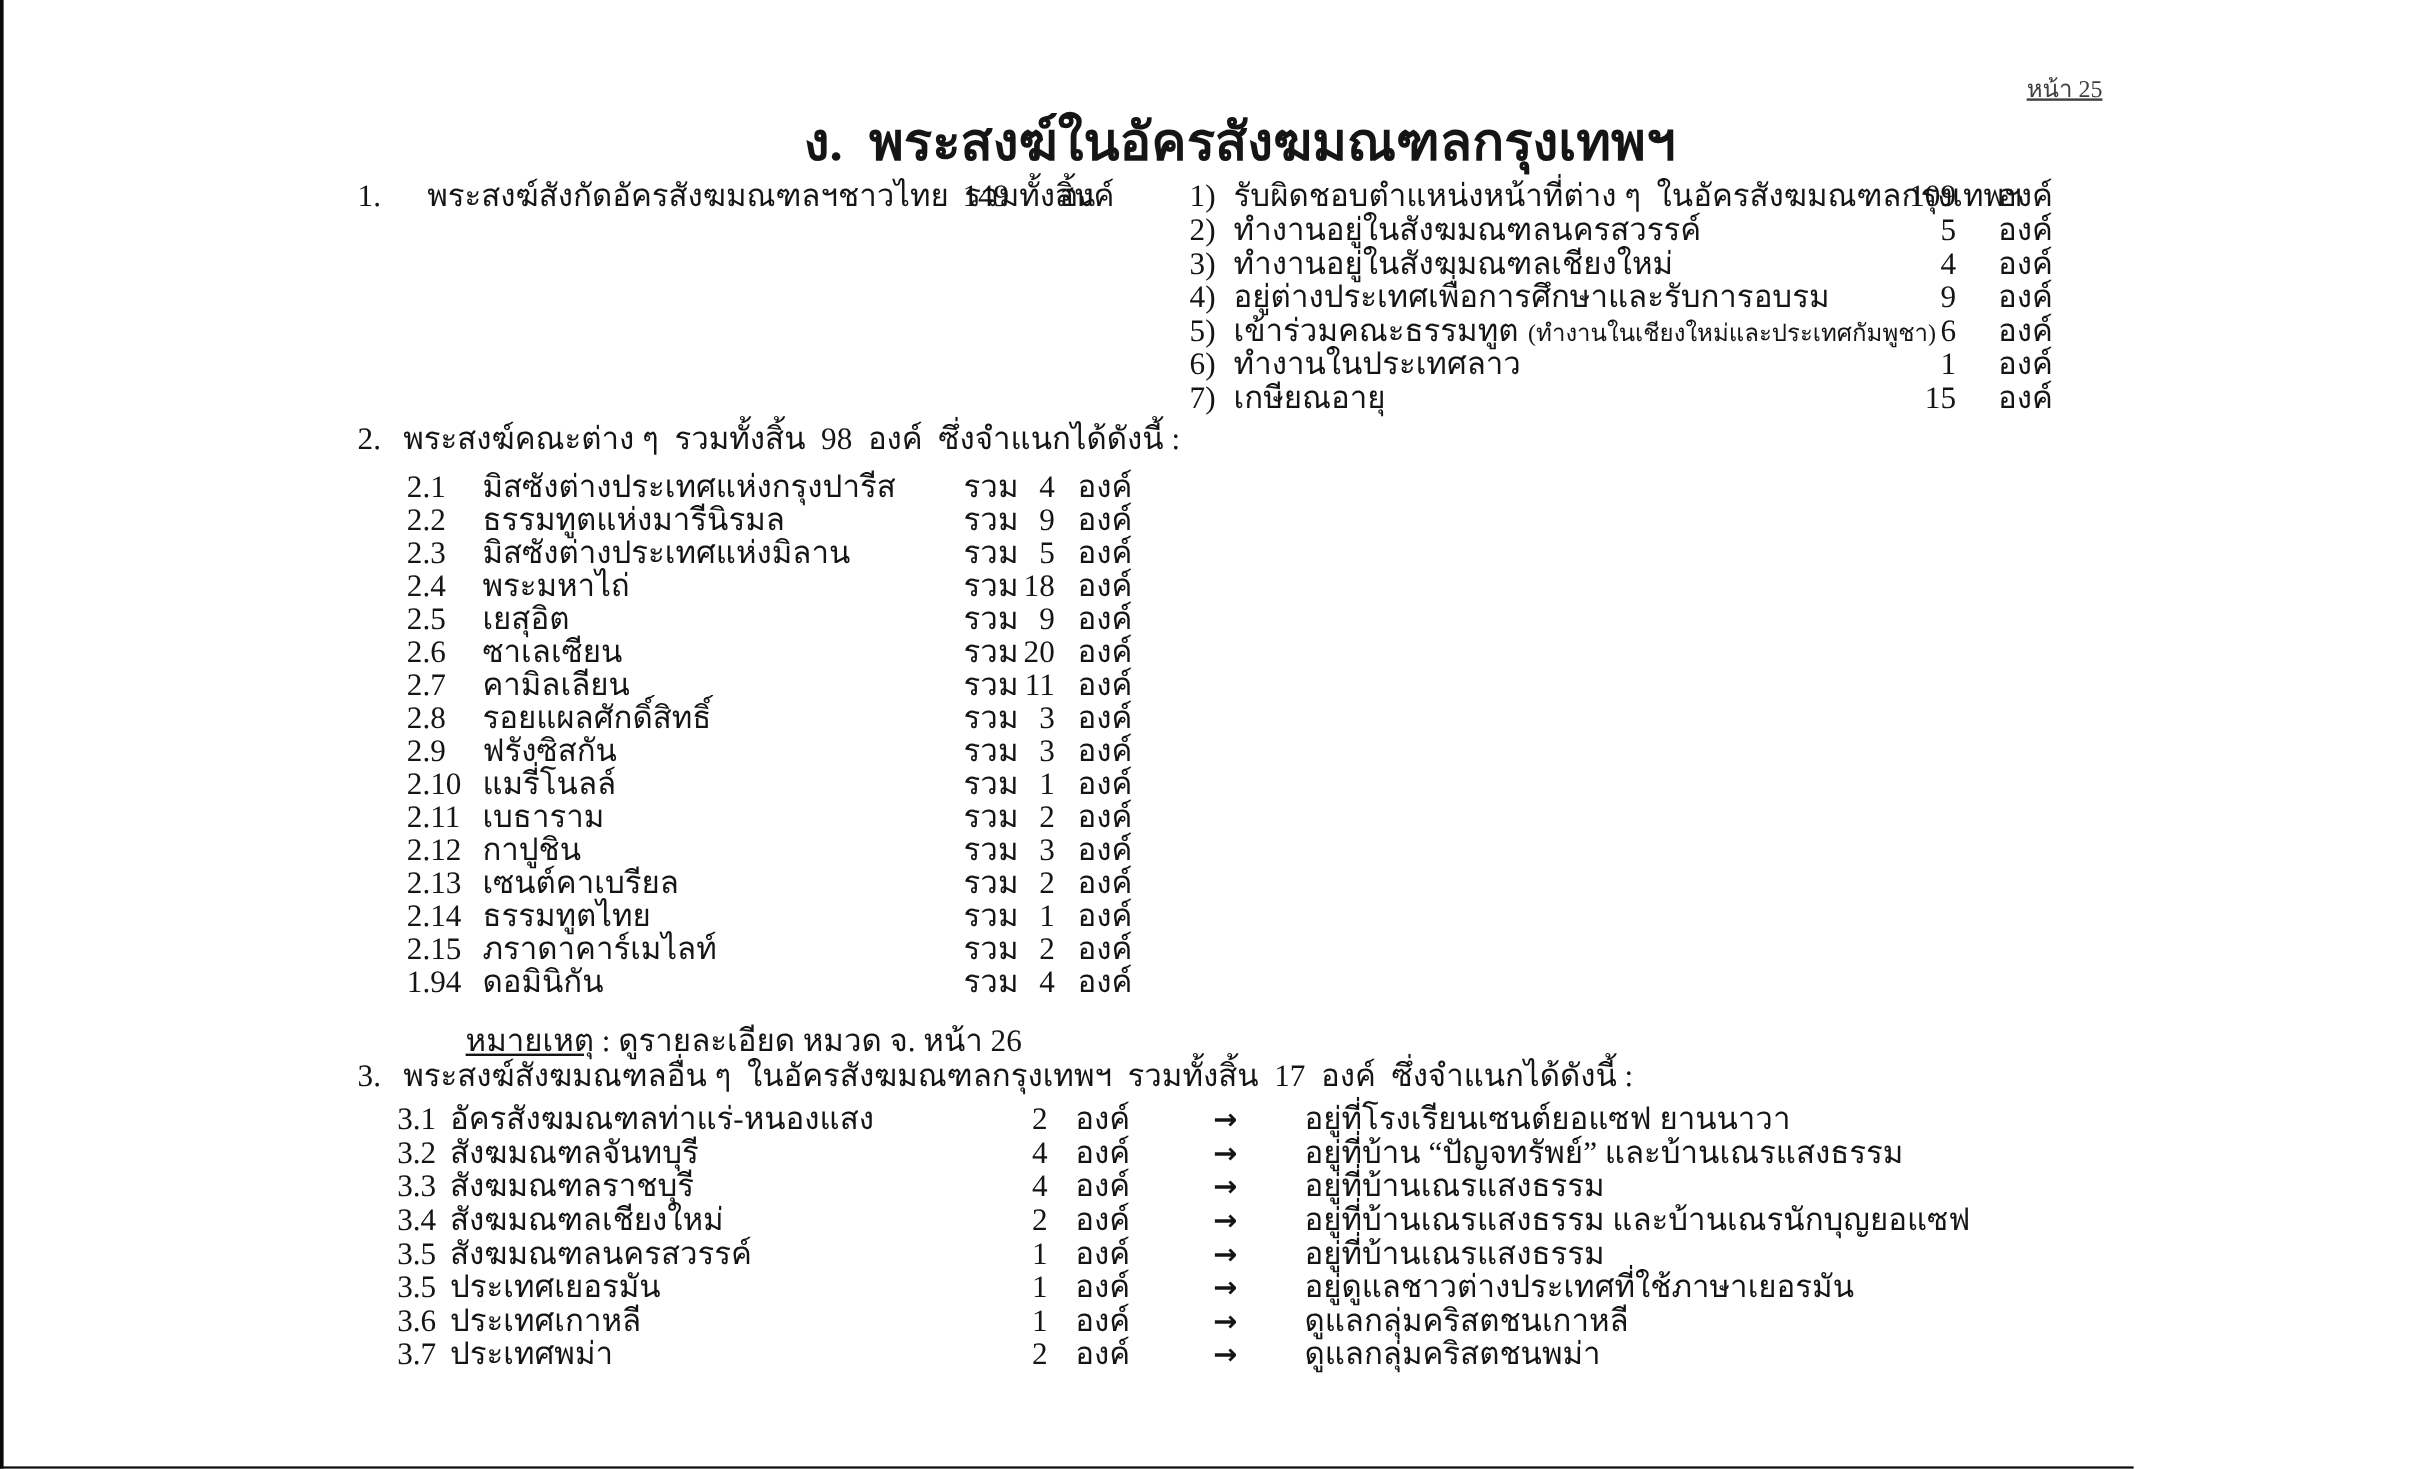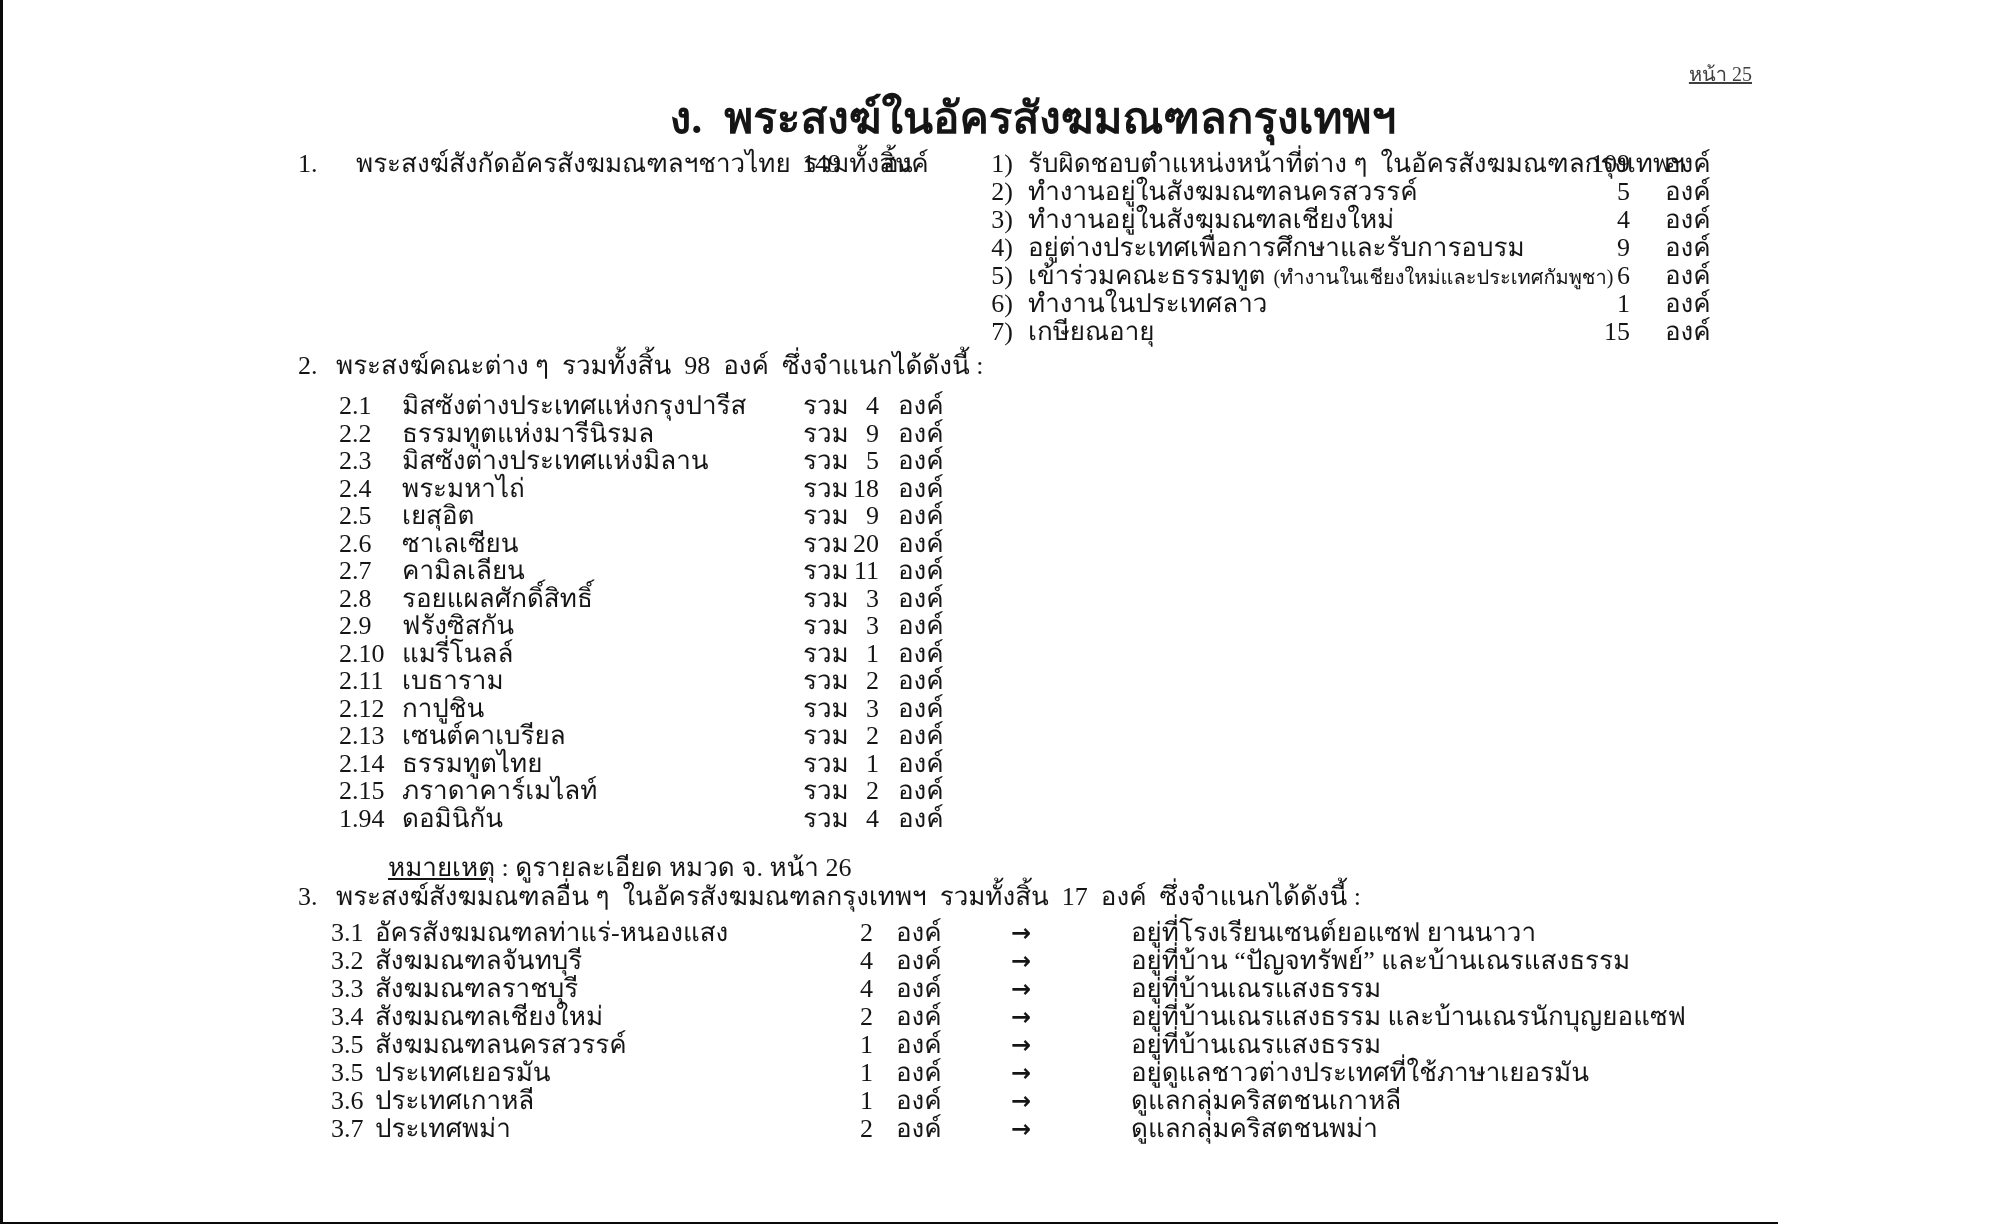--- a/index.html
+++ b/index.html
@@ -50,21 +50,21 @@
   .s2unit{left:895px;}
   
   .note-line{top:846px;left:385px;}
   .note-label{text-decoration:underline;}
   
   .s3num{left:328px;}
   .s3name{left:372px;}
   .s3cnt{left:815px;width:55px;text-align:right;}
   .s3unit{left:893px;}
   .s3arrow{left:1008px;font-weight:bold;font-family:"DejaVu Sans",sans-serif;font-size:24px;}
-  .s3desc{left:1128px;}
+  .s3desc{left:1084px;}
 </style>
 </head>
 <body>
 
 <div class="page">
 
   <div class="abs pageno">หน้า 25</div>
 
   <div class="abs title">
     <span>ง.</span><span class="gap"></span><span>พระสงฆ์ในอัครสังฆมณฑลกรุงเทพฯ</span>

